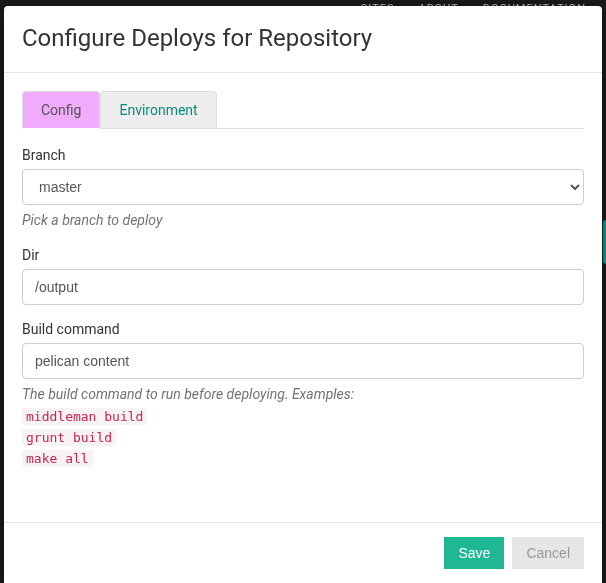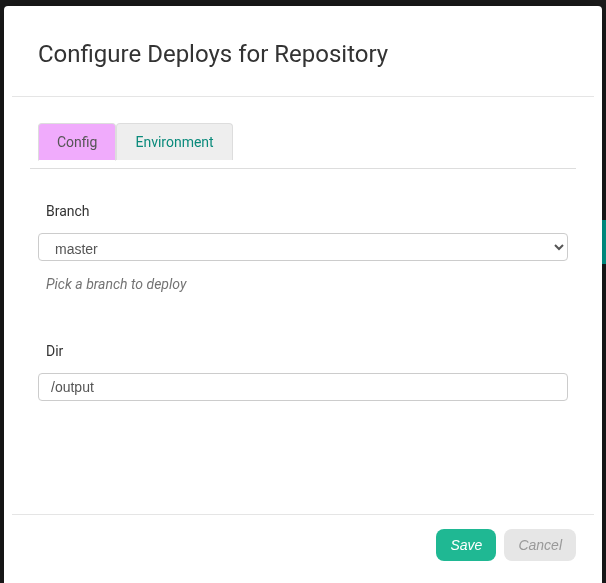--- a/index.html
+++ b/index.html
@@ -1,15 +1,15 @@
 <!DOCTYPE html>
 <html><head>
 <meta charset="utf-8">
 <style>
-  * { box-sizing: border-box; margin: 0; padding: 8px; }
+  * { box-sizing: border-box; margin: 0; padding: 0; }
   html, body { width: 606px; height: 583px; font-family: -apple-system, BlinkMacSystemFont, "Segoe UI", Roboto, "Helvetica Neue", Arial, sans-serif; background: #000; overflow: hidden; }
   .backdrop {
     position: absolute; inset: 0; background: #1c1c1c;
   }
   .topnav {
     position: absolute; top: 0; right: 10px; color: #ccc; font-size: 11px; letter-spacing: 1px; display: flex; gap: 24px; padding: 2px 10px;
   }
   .modal {
     position: absolute; top: 6px; left: 4px; right: 4px; bottom: 0;
     background: #fff; border-radius: 4px 4px 0 0; display: flex; flex-direction: column;
@@ -30,36 +30,36 @@
     position: relative; cursor: pointer;
   }
   .tab.inactive { background: #eee; border-color: #ddd; color: #0a8a7b; border-radius: 4px 4px 0 0; text-align: center; }
   .tab.active {
     background: #f0abfc; border-color: #ddd; color: #555; border-radius: 4px 4px 0 0;
     margin-bottom: -1px; border-bottom: 1px solid #fff;
   }
   .form-group { margin-bottom: 16px; }
   .form-label { font-weight: 400; color: #333; font-size: 14px; display: block; margin-bottom: 6px; }
   .form-control {
-    width: 100%; height: 28px; border: 1px solid #ccc; border-radius: 4px;
+    width: 100%; height: 36px; border: 1px solid #ccc; border-radius: 4px;
     padding: 6px 12px; font-size: 14px; color: #555; background: #fff;
   }
   select.form-control { appearance: auto; padding-right: 24px; }
   .help-text { color: #737373; font-size: 14px; margin-top: 6px; line-height: 1.4; font-style: italic; }
   code.example {
     display: inline-block; background: #f7f2f3; color: #c7254e;
     font-family: Menlo, Consolas, monospace; font-size: 13px;
     padding: 1px 4px; border-radius: 3px; margin-top: 2px;
   }
   .examples { display: flex; flex-direction: column; align-items: flex-start; gap: 2px; margin-top: 2px; }
   .modal-footer {
     border-top: 1px solid #e5e5e5; padding: 14px 18px; display: flex; justify-content: flex-end; gap: 8px;
   }
   .btn {
-    border: none; border-radius: 8px; padding: 8px 14px; font-size: 14px; cursor: pointer; font-style: italic;
+    border: none; border-radius: 0; padding: 8px 14px; font-size: 14px; cursor: pointer;
   }
   .btn-primary { background: #1fb893; color: #fff; }
   .btn-default { background: #e6e6e6; color: #999; }
   .teal-edge {
     position: absolute; right: 0; top: 220px; width: 3px; height: 44px; background: #00ad9f; border-radius: 3px 0 0 3px;
   }
 </style>
 </head>
 <body>
 
@@ -88,20 +88,30 @@
           <option>master</option>
         </select>
         <div class="help-text">Pick a branch to deploy</div>
       </div>
 
       <div class="form-group">
         <label class="form-label">Dir</label>
         <input type="text" class="form-control" value="/output" style="">
       </div>
 
+      <div class="form-group">
+        <label class="form-label">Build command</label>
+        <input type="text" class="form-control" value="pelican content" style="">
+        <div class="help-text">The build command to run before deploying. Examples:</div>
+        <div class="examples">
+          <code class="example">middleman build</code>
+          <code class="example">grunt build</code>
+          <code class="example">make all</code>
+        </div>
+      </div>
     </div>
 
     <div class="modal-footer">
       <button class="btn btn-primary">Save</button>
       <button class="btn btn-default">Cancel</button>
     </div>
   </div>
 </div>
 
 </body></html>

